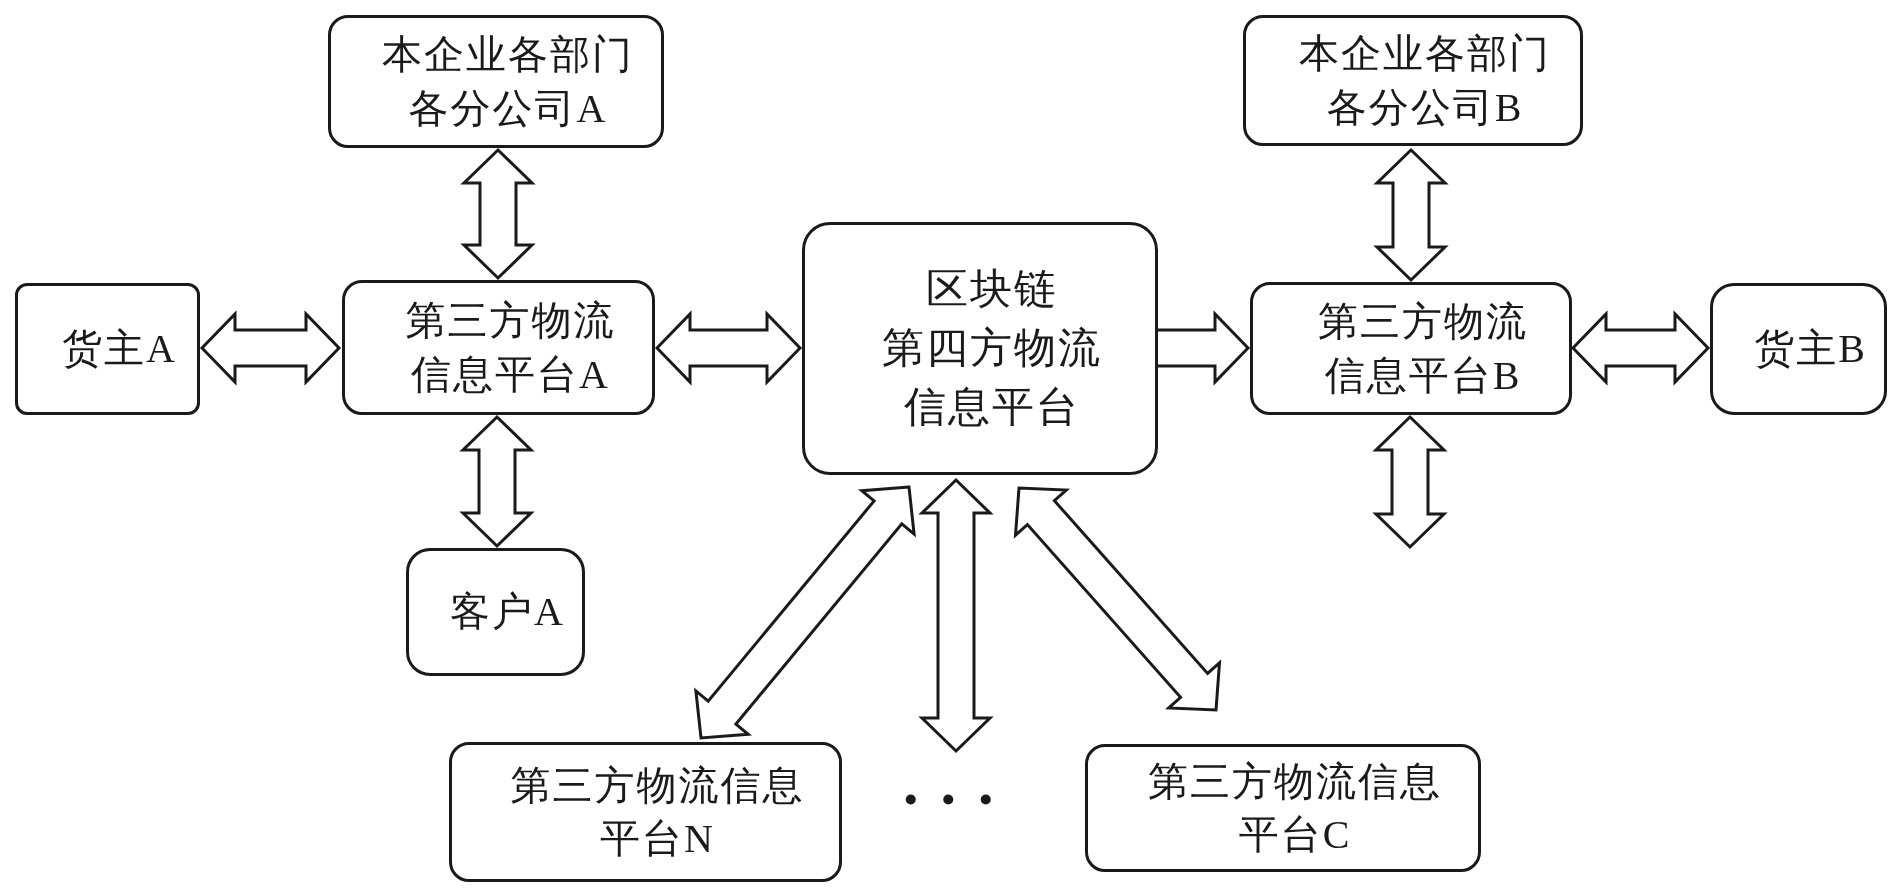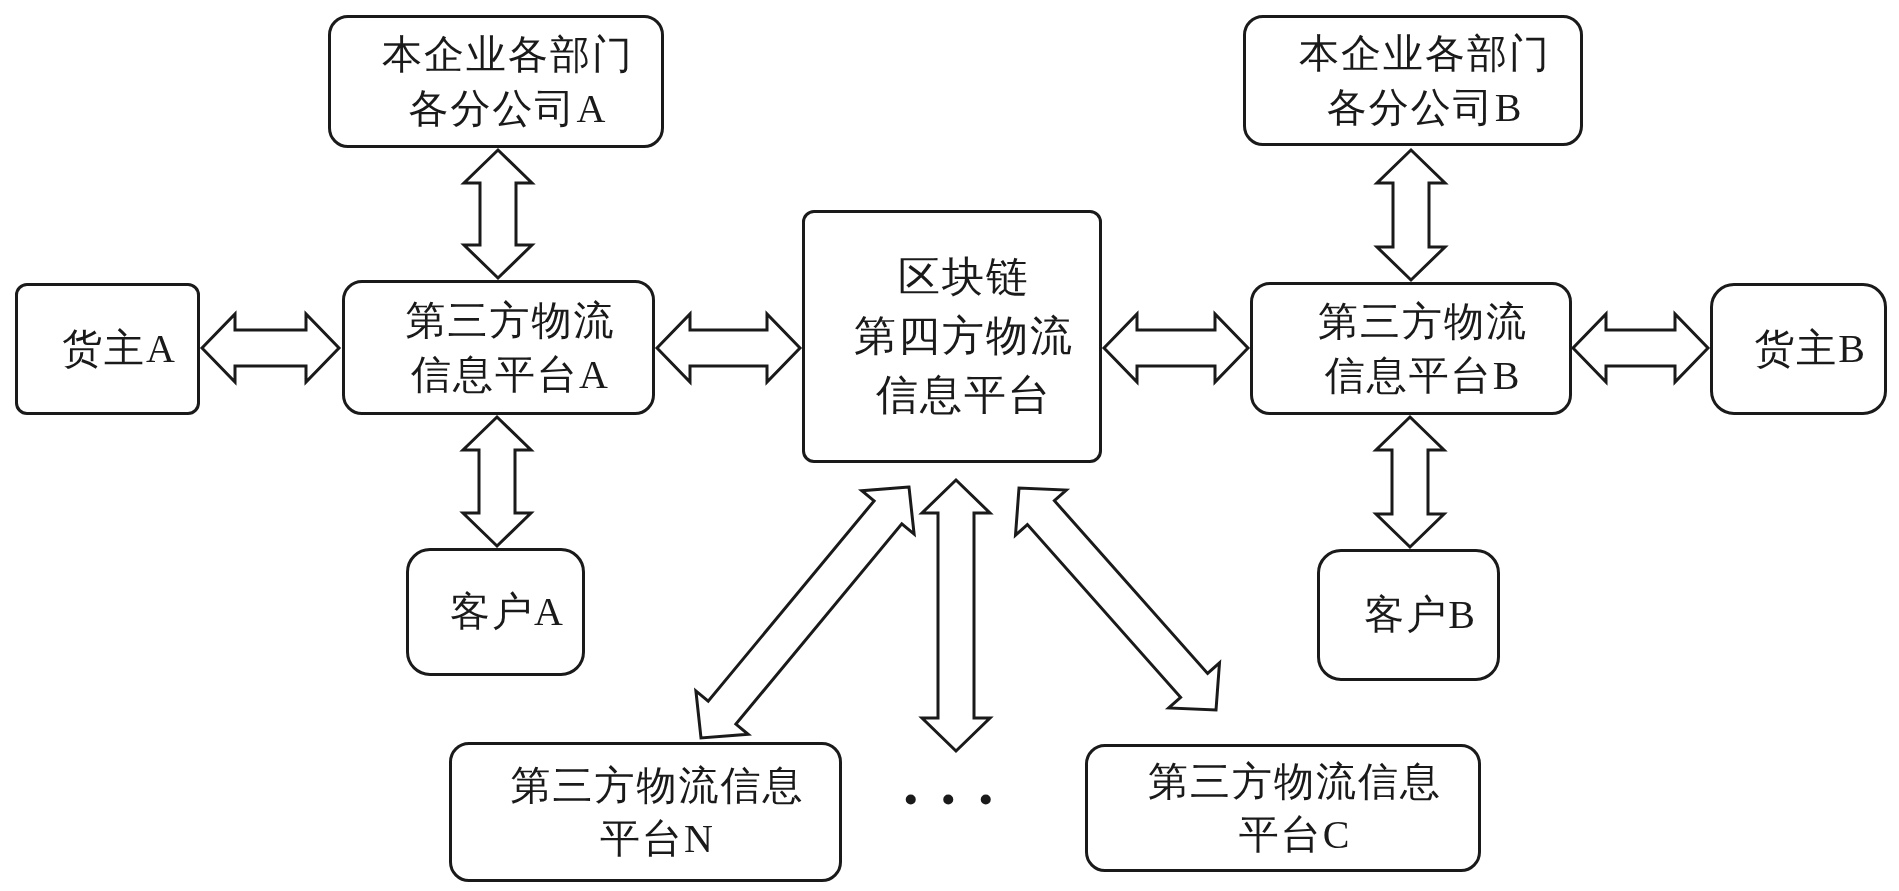--- a/index.html
+++ b/index.html
@@ -23,21 +23,21 @@
     text-align:center;
     font-size:40px;line-height:1.33;
     white-space:pre-line;
     letter-spacing:2px;
     padding-left:24px;
   }
   .n-company-a{left:328px;top:15px;width:336px;height:133px;}
   .n-company-b{left:1243px;top:15px;width:340px;height:131px;}
   .n-shipper-a{left:15px;top:283px;width:185px;height:132px;border-radius:12px;}
   .n-platform-a{left:342px;top:280px;width:313px;height:135px;}
-  .n-blockchain{left:802px;top:210px;width:300px;height:253px;border-radius:12px;font-size:42px;line-height:1.4;}
+  .n-blockchain{left:802px;top:222px;width:356px;height:253px;border-radius:28px;font-size:42px;line-height:1.4;}
   .n-platform-b{left:1250px;top:282px;width:322px;height:133px;}
   .n-shipper-b{left:1710px;top:283px;width:177px;height:132px;border-radius:24px;}
   .n-customer-a{left:406px;top:548px;width:179px;height:128px;border-radius:24px;}
   .n-customer-b{left:1317px;top:549px;width:183px;height:132px;border-radius:24px;}
   .n-platform-n{left:449px;top:742px;width:393px;height:140px;}
   .n-platform-c{left:1085px;top:744px;width:396px;height:128px;}
   .ellipsis{
     position:absolute;left:903px;top:752px;width:120px;height:70px;
     font-size:62px;font-weight:bold;letter-spacing:22px;line-height:1;
     text-align:left;color:#1a1a1a;
@@ -69,21 +69,20 @@
   <div class="node n-shipper-a">货主A</div>
   <div class="node n-platform-a">第三方物流
 信息平台A</div>
   <div class="node n-blockchain">区块链
 第四方物流
 信息平台</div>
   <div class="node n-platform-b">第三方物流
 信息平台B</div>
   <div class="node n-shipper-b">货主B</div>
   <div class="node n-customer-a">客户A</div>
-  <div class="node n-customer-b">客户B</div>
   <div class="node n-platform-n">第三方物流信息
 平台N</div>
   <div class="node n-platform-c">第三方物流信息
 平台C</div>
 
   <div class="ellipsis">...</div>
 
 </div>
 
 </body></html>

